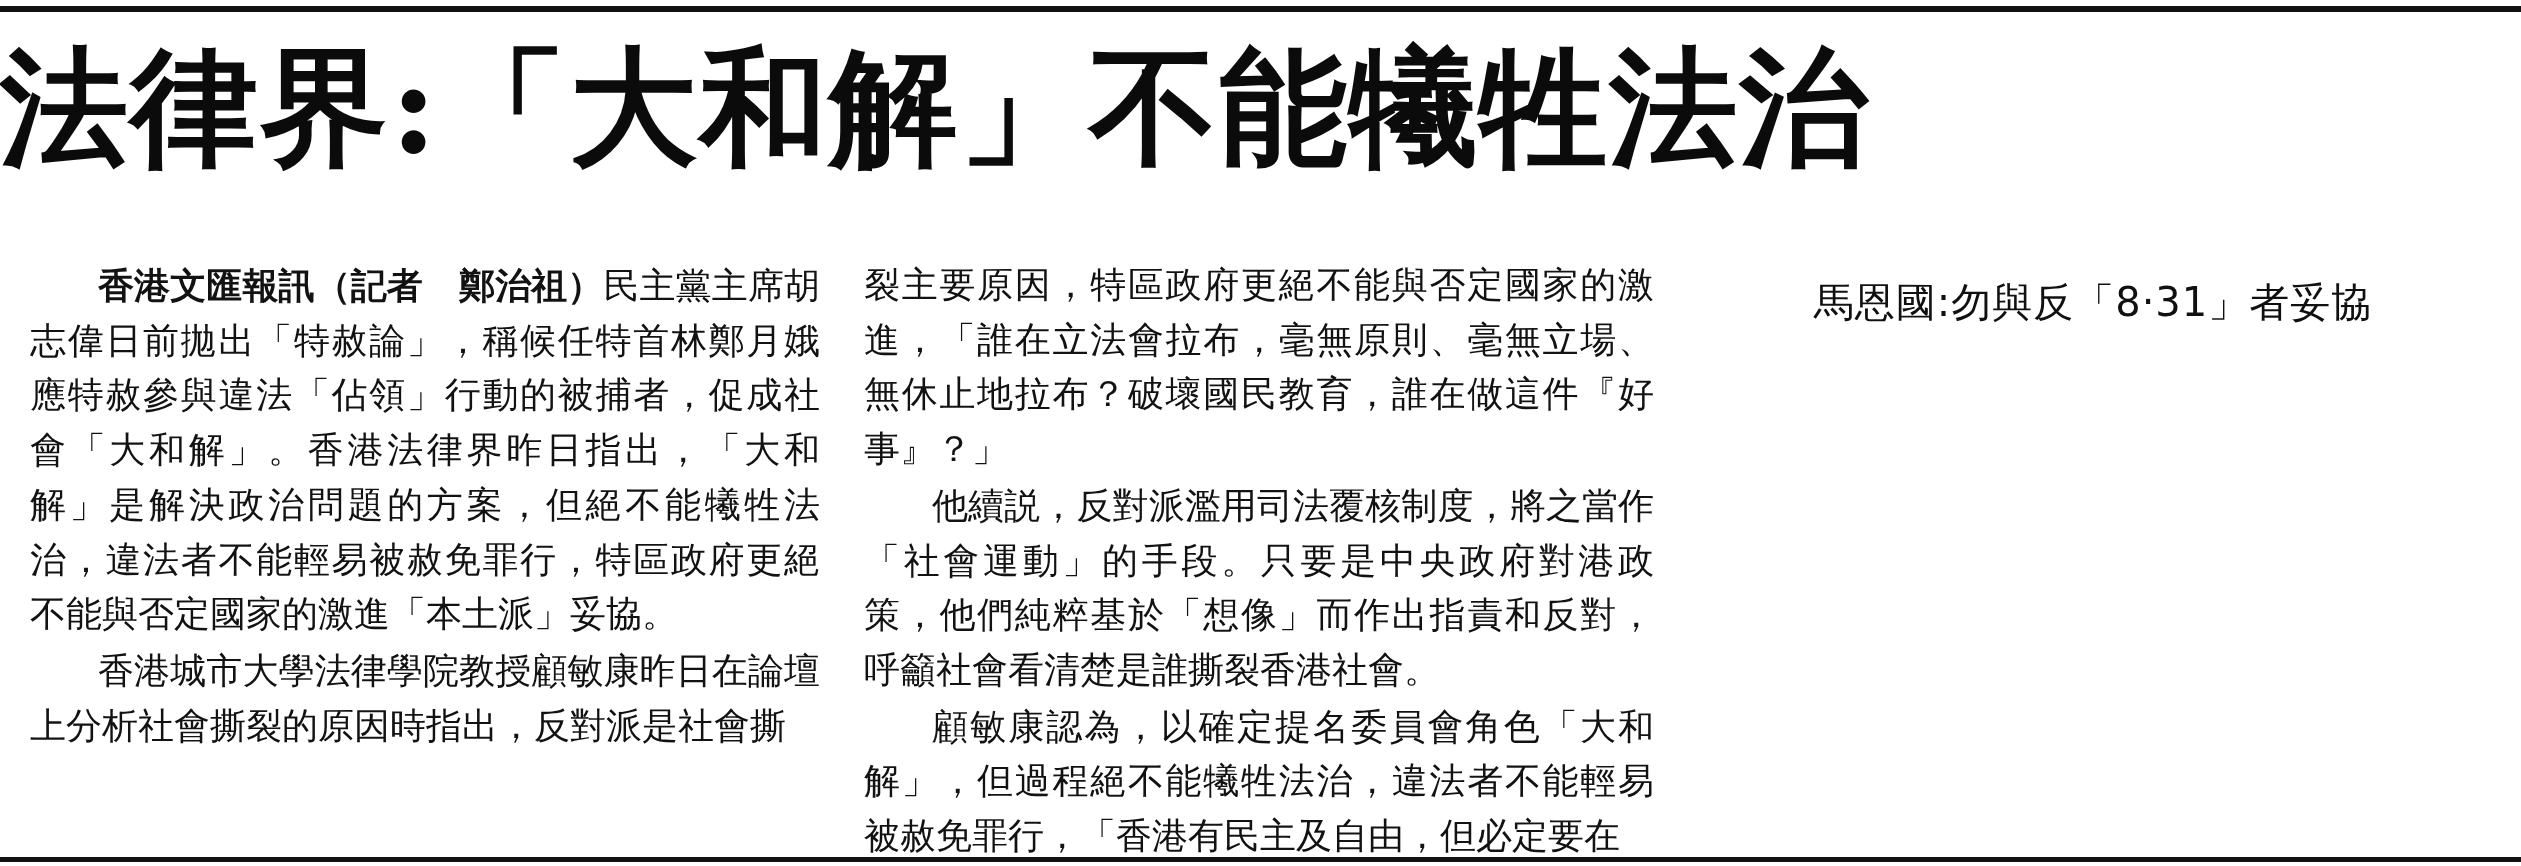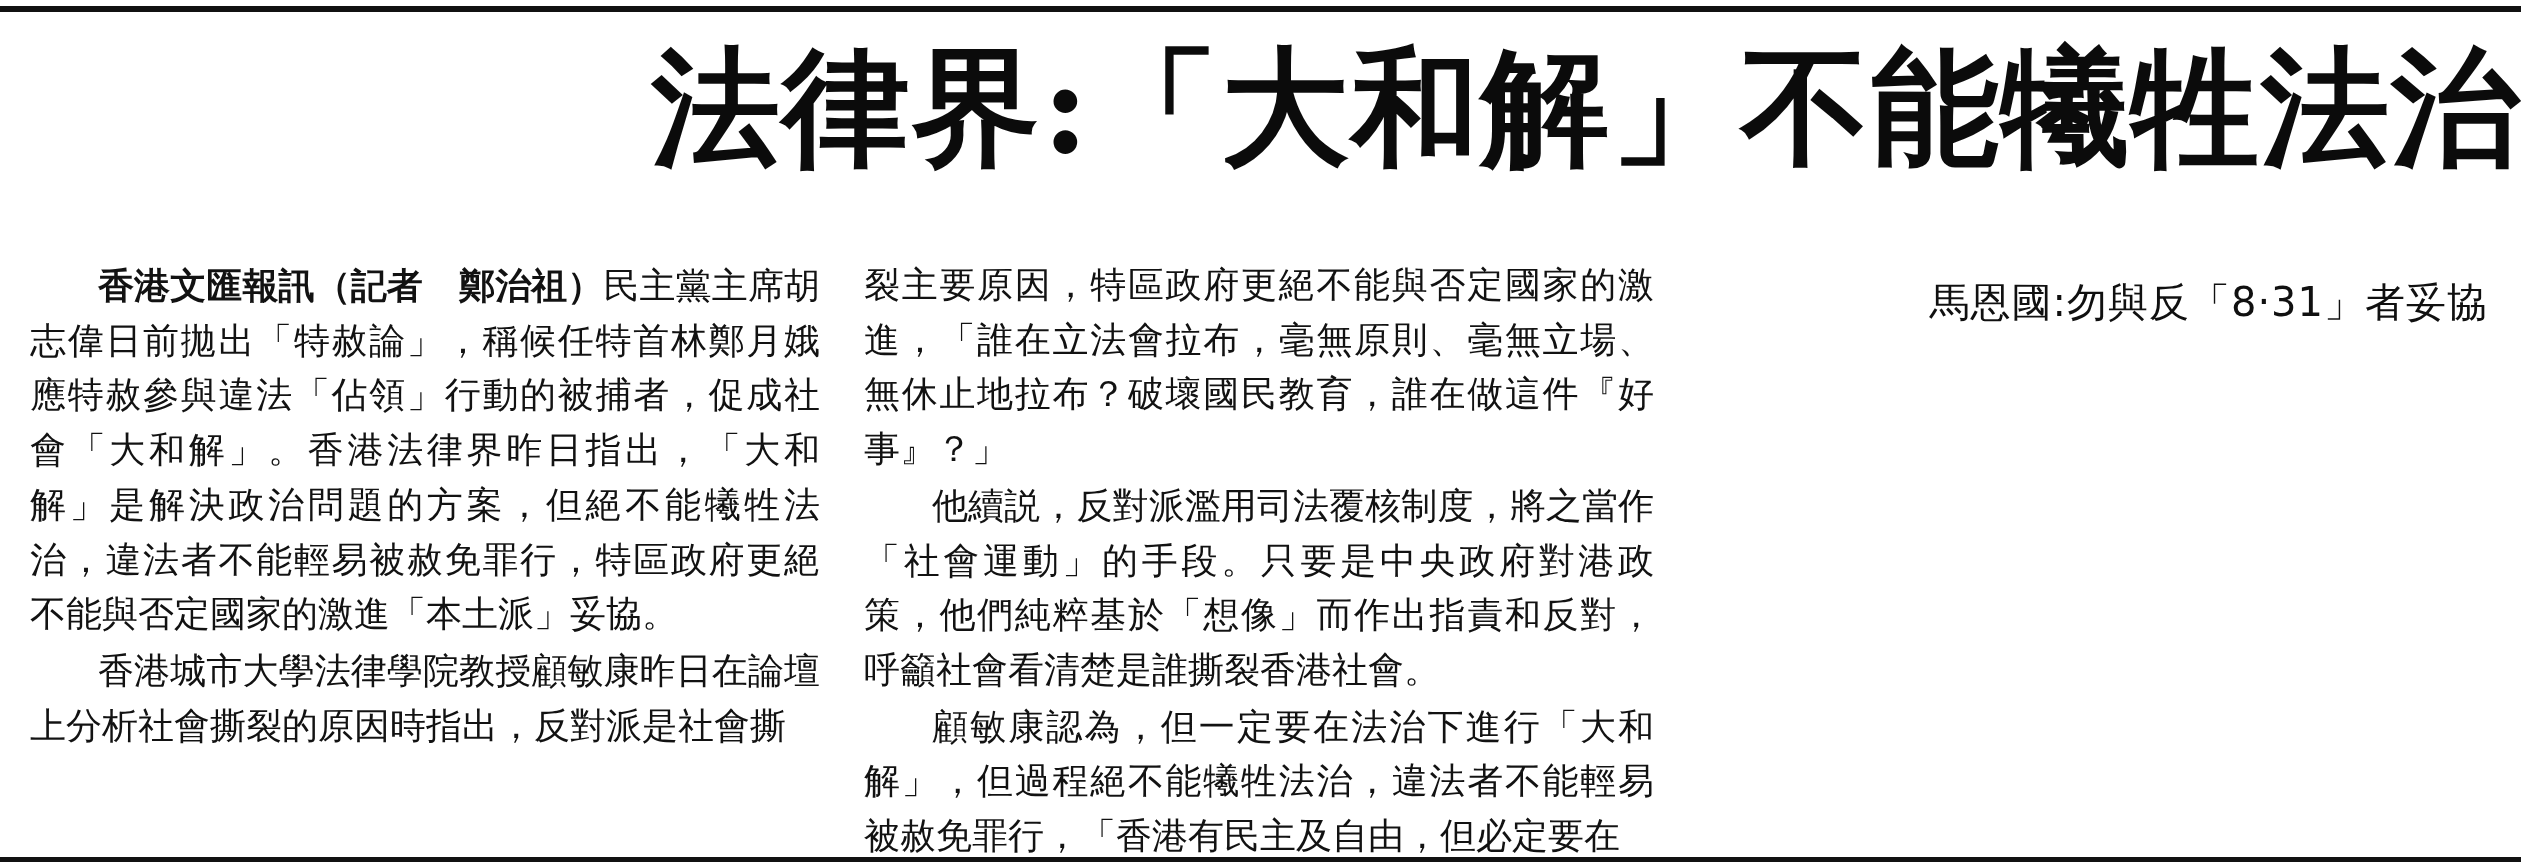--- a/index.html
+++ b/index.html
@@ -36,21 +36,21 @@
     bottom: 4px;
     width: 2521px;
     height: 5px;
     background: #111111;
   }
   .headline {
     position: absolute;
     left: 0;
     top: 28px;
     width: 2521px;
-    text-align: right;
+    text-align: left;
     font-family: "DejaVu Serif", "Liberation Serif", serif;
     font-weight: 700;
     font-size: 128px;
     line-height: 1.08;
     letter-spacing: 2px;
     color: #0b0b0b;
     white-space: nowrap;
     margin-top: 10px;
   }
   .columns {
@@ -81,21 +81,21 @@
     font-weight: 700;
     letter-spacing: 0px;
   }
   .lead-para {
     text-indent: 68px;
   }
   .subhead {
     margin: 26px 0 12px 0;
     font-size: 40px;
     line-height: 1.3;
-    text-align: right;
+    text-align: center;
     font-family: "DejaVu Sans", "Liberation Sans", sans-serif;
     font-weight: 400;
     color: #101010;
     letter-spacing: 1px;
   }
   .subhead.tight {
     margin-top: 18px;
   }
 </style>
 </head>
@@ -112,21 +112,21 @@
     <div class="col">
       <p class="lead-para">
         <span class="byline-lead">香港文匯報訊（記者　鄭治祖）</span><span>民主黨主席胡志偉日前拋出「特赦論」，稱候任特首林鄭月娥應特赦參與違法「佔領」行動的被捕者，促成社會「大和解」。香港法律界昨日指出，「大和解」是解決政治問題的方案，但絕不能犧牲法治，違法者不能輕易被赦免罪行，特區政府更絕不能與否定國家的激進「本土派」妥協。</span>
       </p>
       <p class="indent">香港城市大學法律學院教授顧敏康昨日在論壇上分析社會撕裂的原因時指出，反對派是社會撕</p>
     </div>
 
     <div class="col">
       <p>裂主要原因，特區政府更絕不能與否定國家的激進，「誰在立法會拉布，毫無原則、毫無立場、無休止地拉布？破壞國民教育，誰在做這件『好事』？」</p>
       <p class="indent">他續説，反對派濫用司法覆核制度，將之當作「社會運動」的手段。只要是中央政府對港政策，他們純粹基於「想像」而作出指責和反對，呼籲社會看清楚是誰撕裂香港社會。</p>
-      <p class="indent">顧敏康認為，但一定要在法治下進行「大和解」，但過程絕不能犧牲法治，違法者不能輕易被赦免罪行，「香港有民主及自由，但必定要在</p>
+      <p class="indent">顧敏康認為，以確定提名委員會角色「大和解」，但過程絕不能犧牲法治，違法者不能輕易被赦免罪行，「香港有民主及自由，但必定要在</p>
     </div>
 
     <div class="col">
       <div class="subhead tight">馬恩國:勿與反「8·31」者妥協</div>
     </div>
 
   </div>
 
   <div class="rule-bottom"></div>
 </div>

